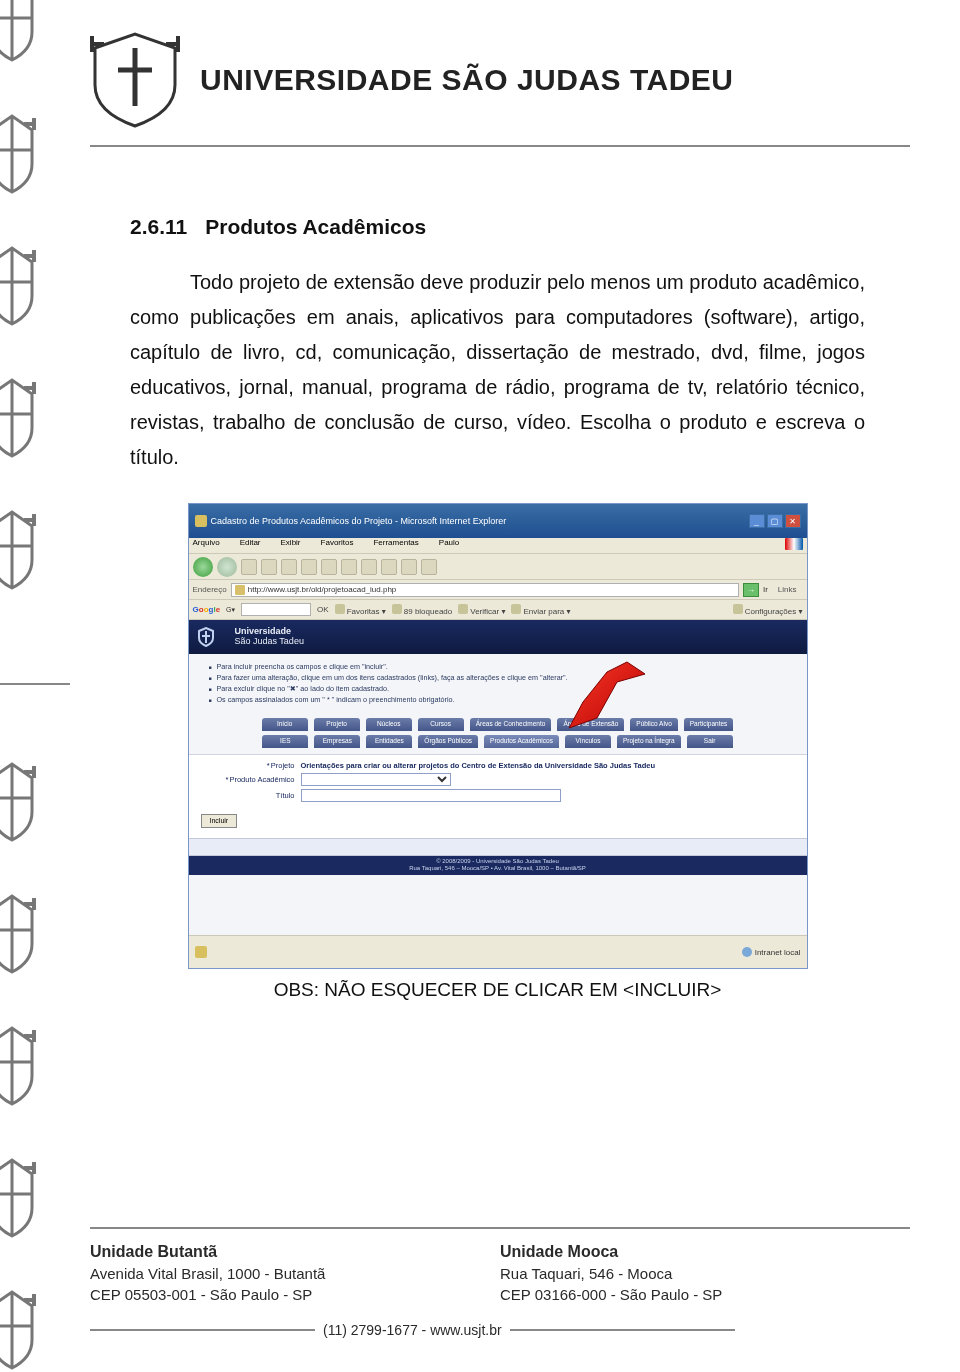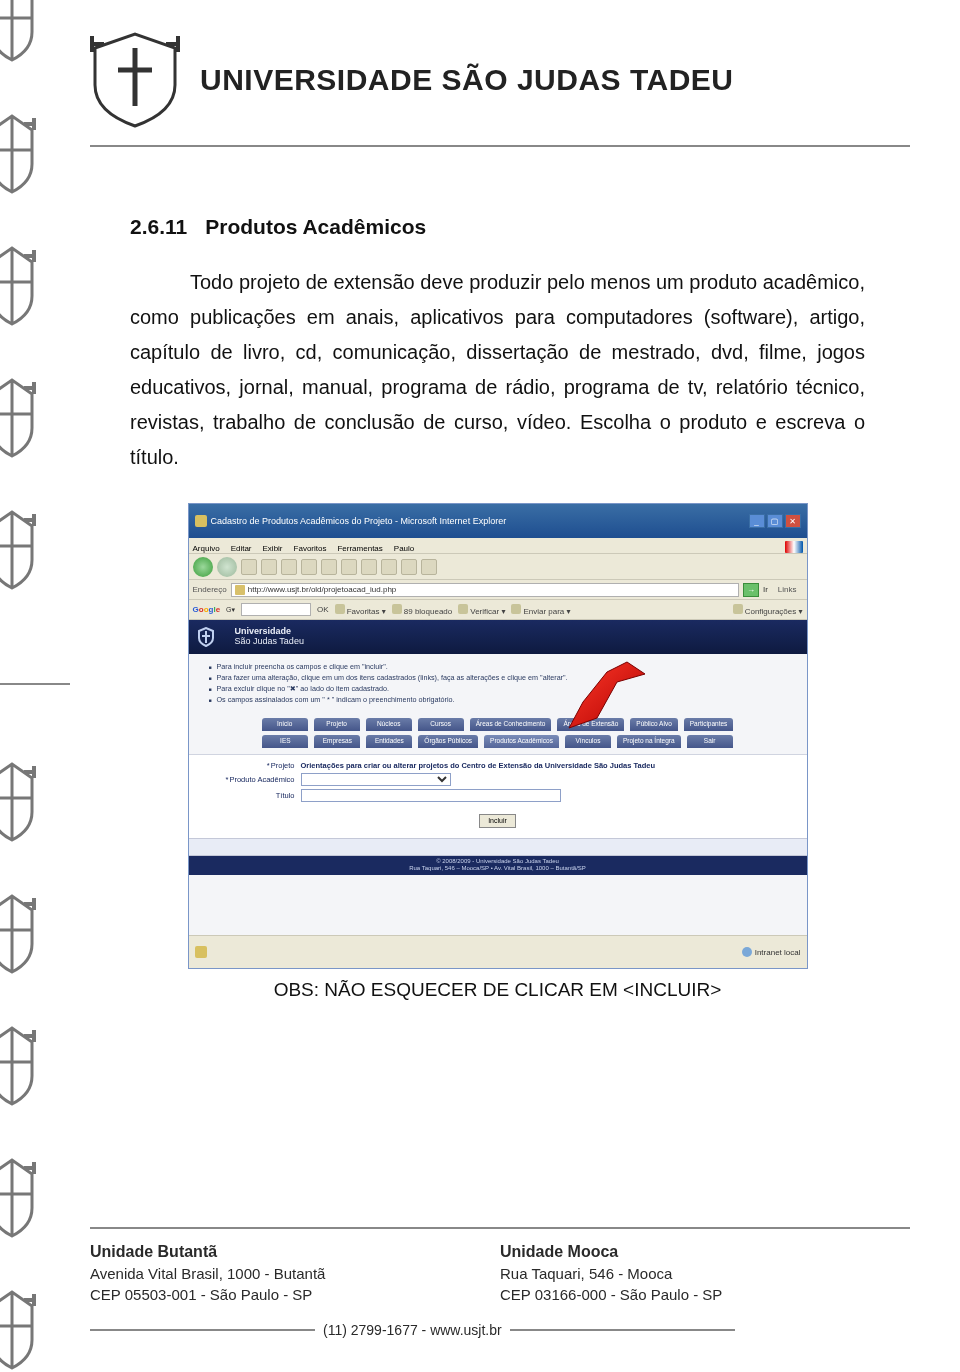--- a/index.html
+++ b/index.html
@@ -108,22 +108,22 @@
   .ie-title-icon { width: 12px; height: 12px; background: #d8c060; margin-right: 4px; border-radius: 2px; }
   .ie-window-ctl { margin-left: auto; display: flex; gap: 2px; }
   .ie-window-ctl span {
     width: 16px; height: 14px; background: #5a8dd6;
     display: inline-flex; align-items: center; justify-content: center;
     font-size: 8px; color: #fff; border: 1px solid #3a6ea5;
   }
   .ie-window-ctl span:last-child { background: #d05040; }
   .ie-menubar {
     height: 16px; background: #ece9d8;
-    display: flex; align-items: flex-end;
-    padding: 0 4px; gap: 11px;
+    display: flex; align-items: flex-start;
+    padding: 0 4px; gap: 20px;
     font-size: 8px; color: #000;
     border-bottom: 1px solid #ccc9b8;
   }
   .ie-flag { margin-left: auto; width: 18px; height: 12px; background: linear-gradient(90deg,#d00,#fff,#05a); border-radius: 1px; }
   .ie-toolbar {
     height: 26px; background: #ece9d8;
     display: flex; align-items: center;
     padding: 0 4px; gap: 4px;
     border-bottom: 1px solid #ccc9b8;
   }
@@ -226,21 +226,21 @@
   .form-row .flab { width: 100px; text-align: right; padding-right: 6px; color: #1a2a60; }
   .form-row .freq::before { content: "*"; color: #1a2a60; margin-right: 1px; }
   .form-row .fval { flex: 1; font-weight: bold; color: #1a2a60; }
   .form-row select, .form-row input[type=text] {
     height: 13px; border: 1px solid #8ea0c8; background: #fff;
     font-size: 7px; padding: 0 2px;
     color: #333;
   }
   .form-row select { width: 150px; }
   .form-row input[type=text] { width: 260px; }
-  .form-submit-row { display: flex; justify-content: center; margin-top: 12px; }
+  .form-submit-row { display: flex; margin-top: 12px; }
   .form-submit-row input[type=button] {
     height: 14px; font-size: 7px; padding: 0 8px;
     background: #ece9d8; border: 1px solid #888;
   }
 
   .form-gap { height: 18px; background: #e8ecf6; border-top: 1px solid #c4c8d8; border-bottom: 1px solid #c4c8d8; }
 
   .site-footer {
     background: #1a2a60; color: #c8d2ec;
     font-size: 6px; text-align: center;

